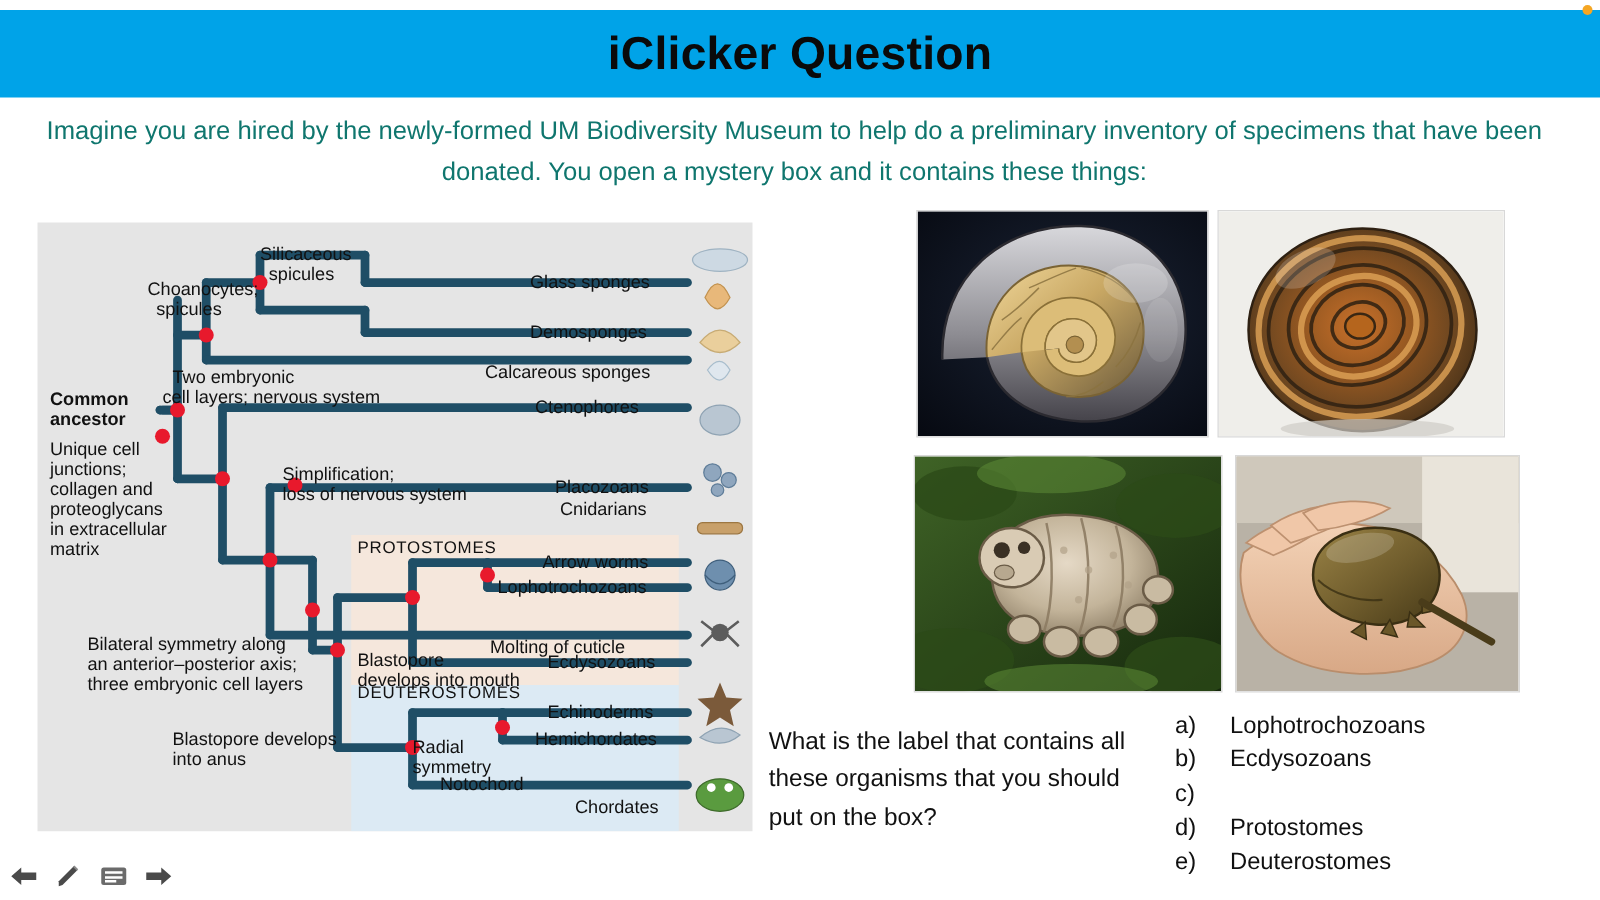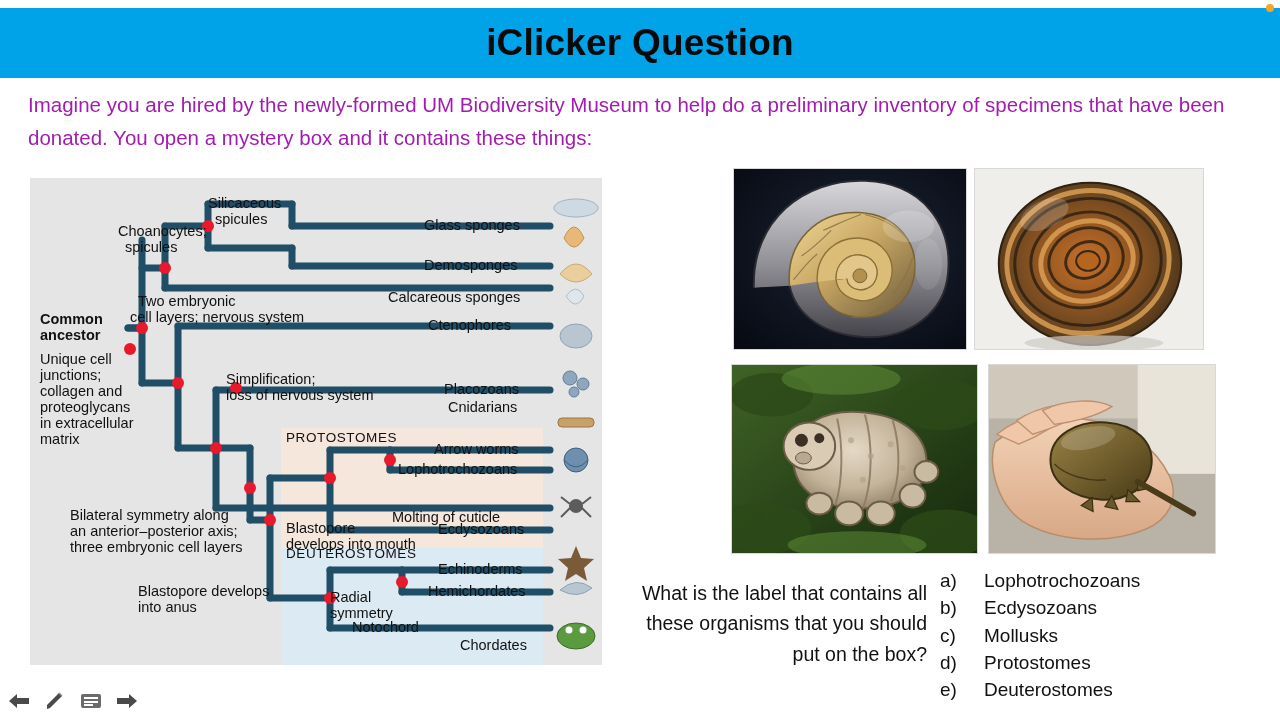--- a/index.html
+++ b/index.html
@@ -50,21 +50,22 @@
   }
 
   
   .prompt {
     position: absolute;
     left: 28px;
     top: 88px;
     width: 1215px;
     font-size: 20.5px;
     line-height: 1.62;
-    color: #a21caf;
+    color: #0f766e;
+    text-align: center;
   }
 
   
   .phylo {
     position: absolute;
     left: 30px;
     top: 178px;
     width: 572px;
     height: 487px;
     background: #e5e5e5;
@@ -91,21 +92,21 @@
   .ph-horse    { left: 257px; top: 196px; width: 228px; height: 190px; }
 
   .photo svg { display: block; width: 100%; height: 100%; }
 
   
   .question {
     position: absolute;
     left: 615px;
     top: 578px;
     width: 312px;
-    text-align: right;
+    text-align: left;
     font-size: 19.5px;
     line-height: 1.56;
     color: #111;
   }
   .answers {
     position: absolute;
     left: 940px;
     top: 568px;
     width: 320px;
     font-size: 19px;
@@ -493,21 +494,20 @@
     <div class="answer-row">
       <span class="answer-key">a)</span>
       <span class="answer-text">Lophotrochozoans</span>
     </div>
     <div class="answer-row">
       <span class="answer-key">b)</span>
       <span class="answer-text">Ecdysozoans</span>
     </div>
     <div class="answer-row">
       <span class="answer-key">c)</span>
-      <span class="answer-text">Mollusks</span>
     </div>
     <div class="answer-row">
       <span class="answer-key">d)</span>
       <span class="answer-text">Protostomes</span>
     </div>
     <div class="answer-row">
       <span class="answer-key">e)</span>
       <span class="answer-text">Deuterostomes</span>
     </div>
   </div>

